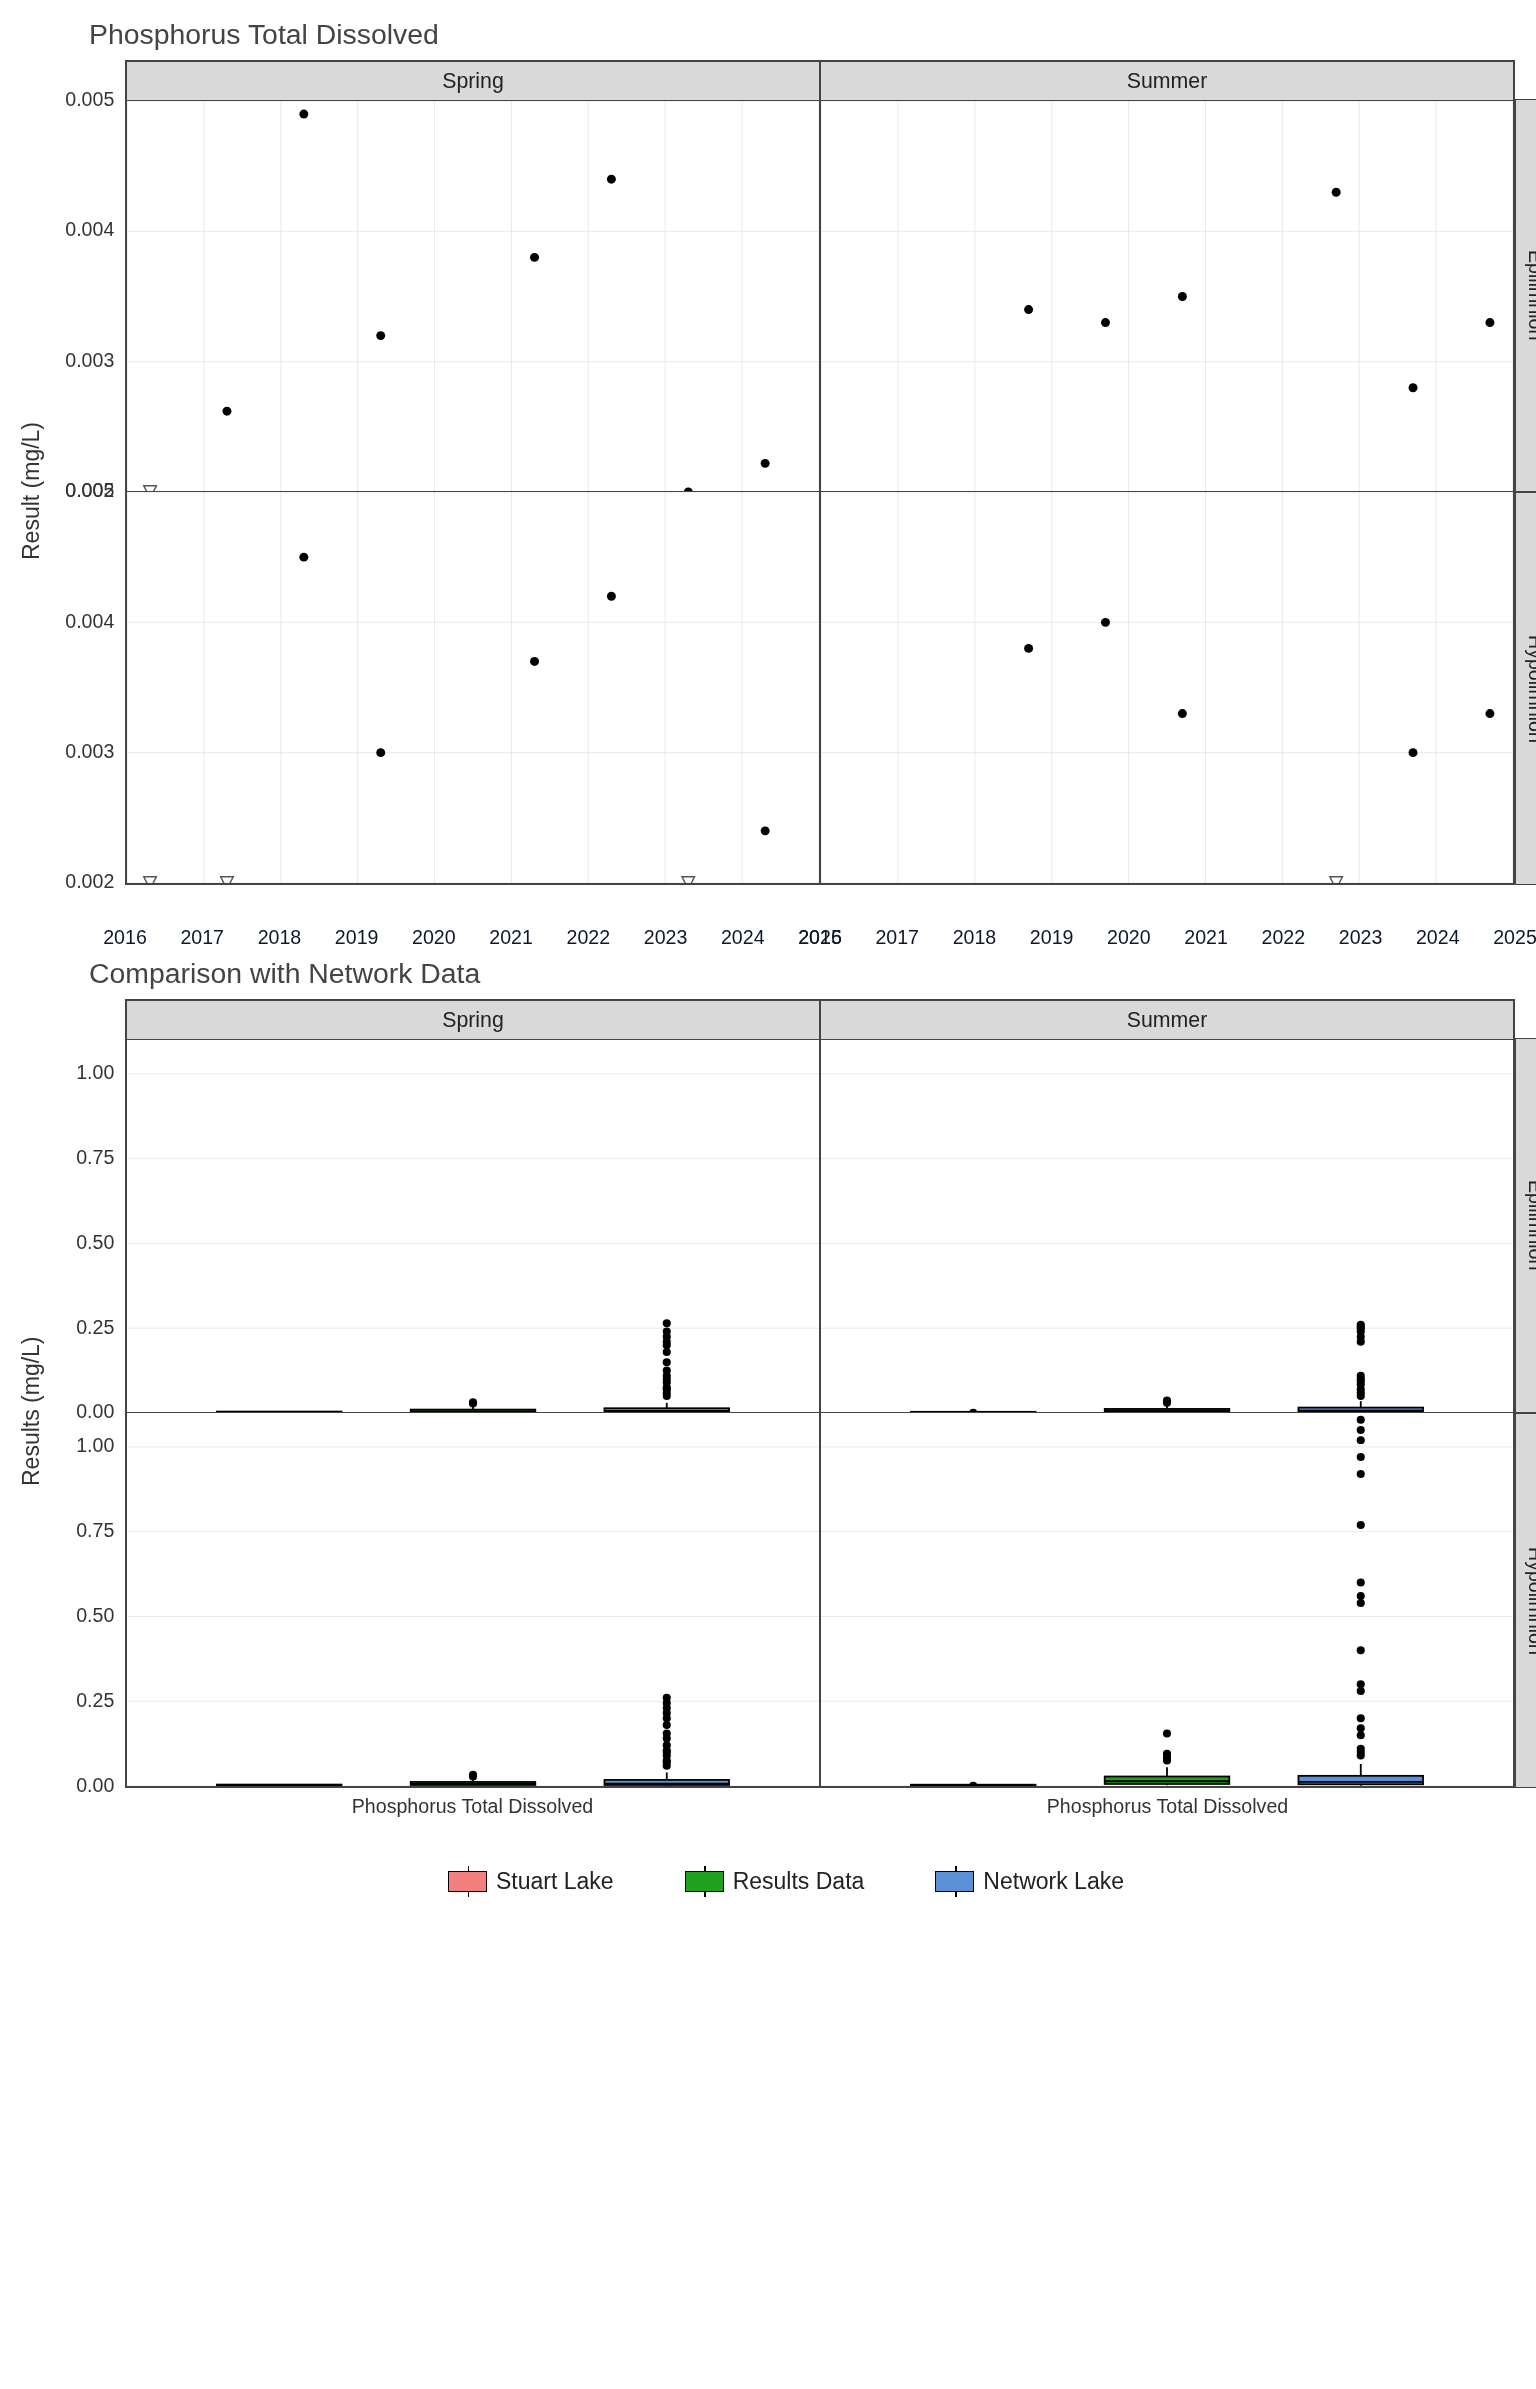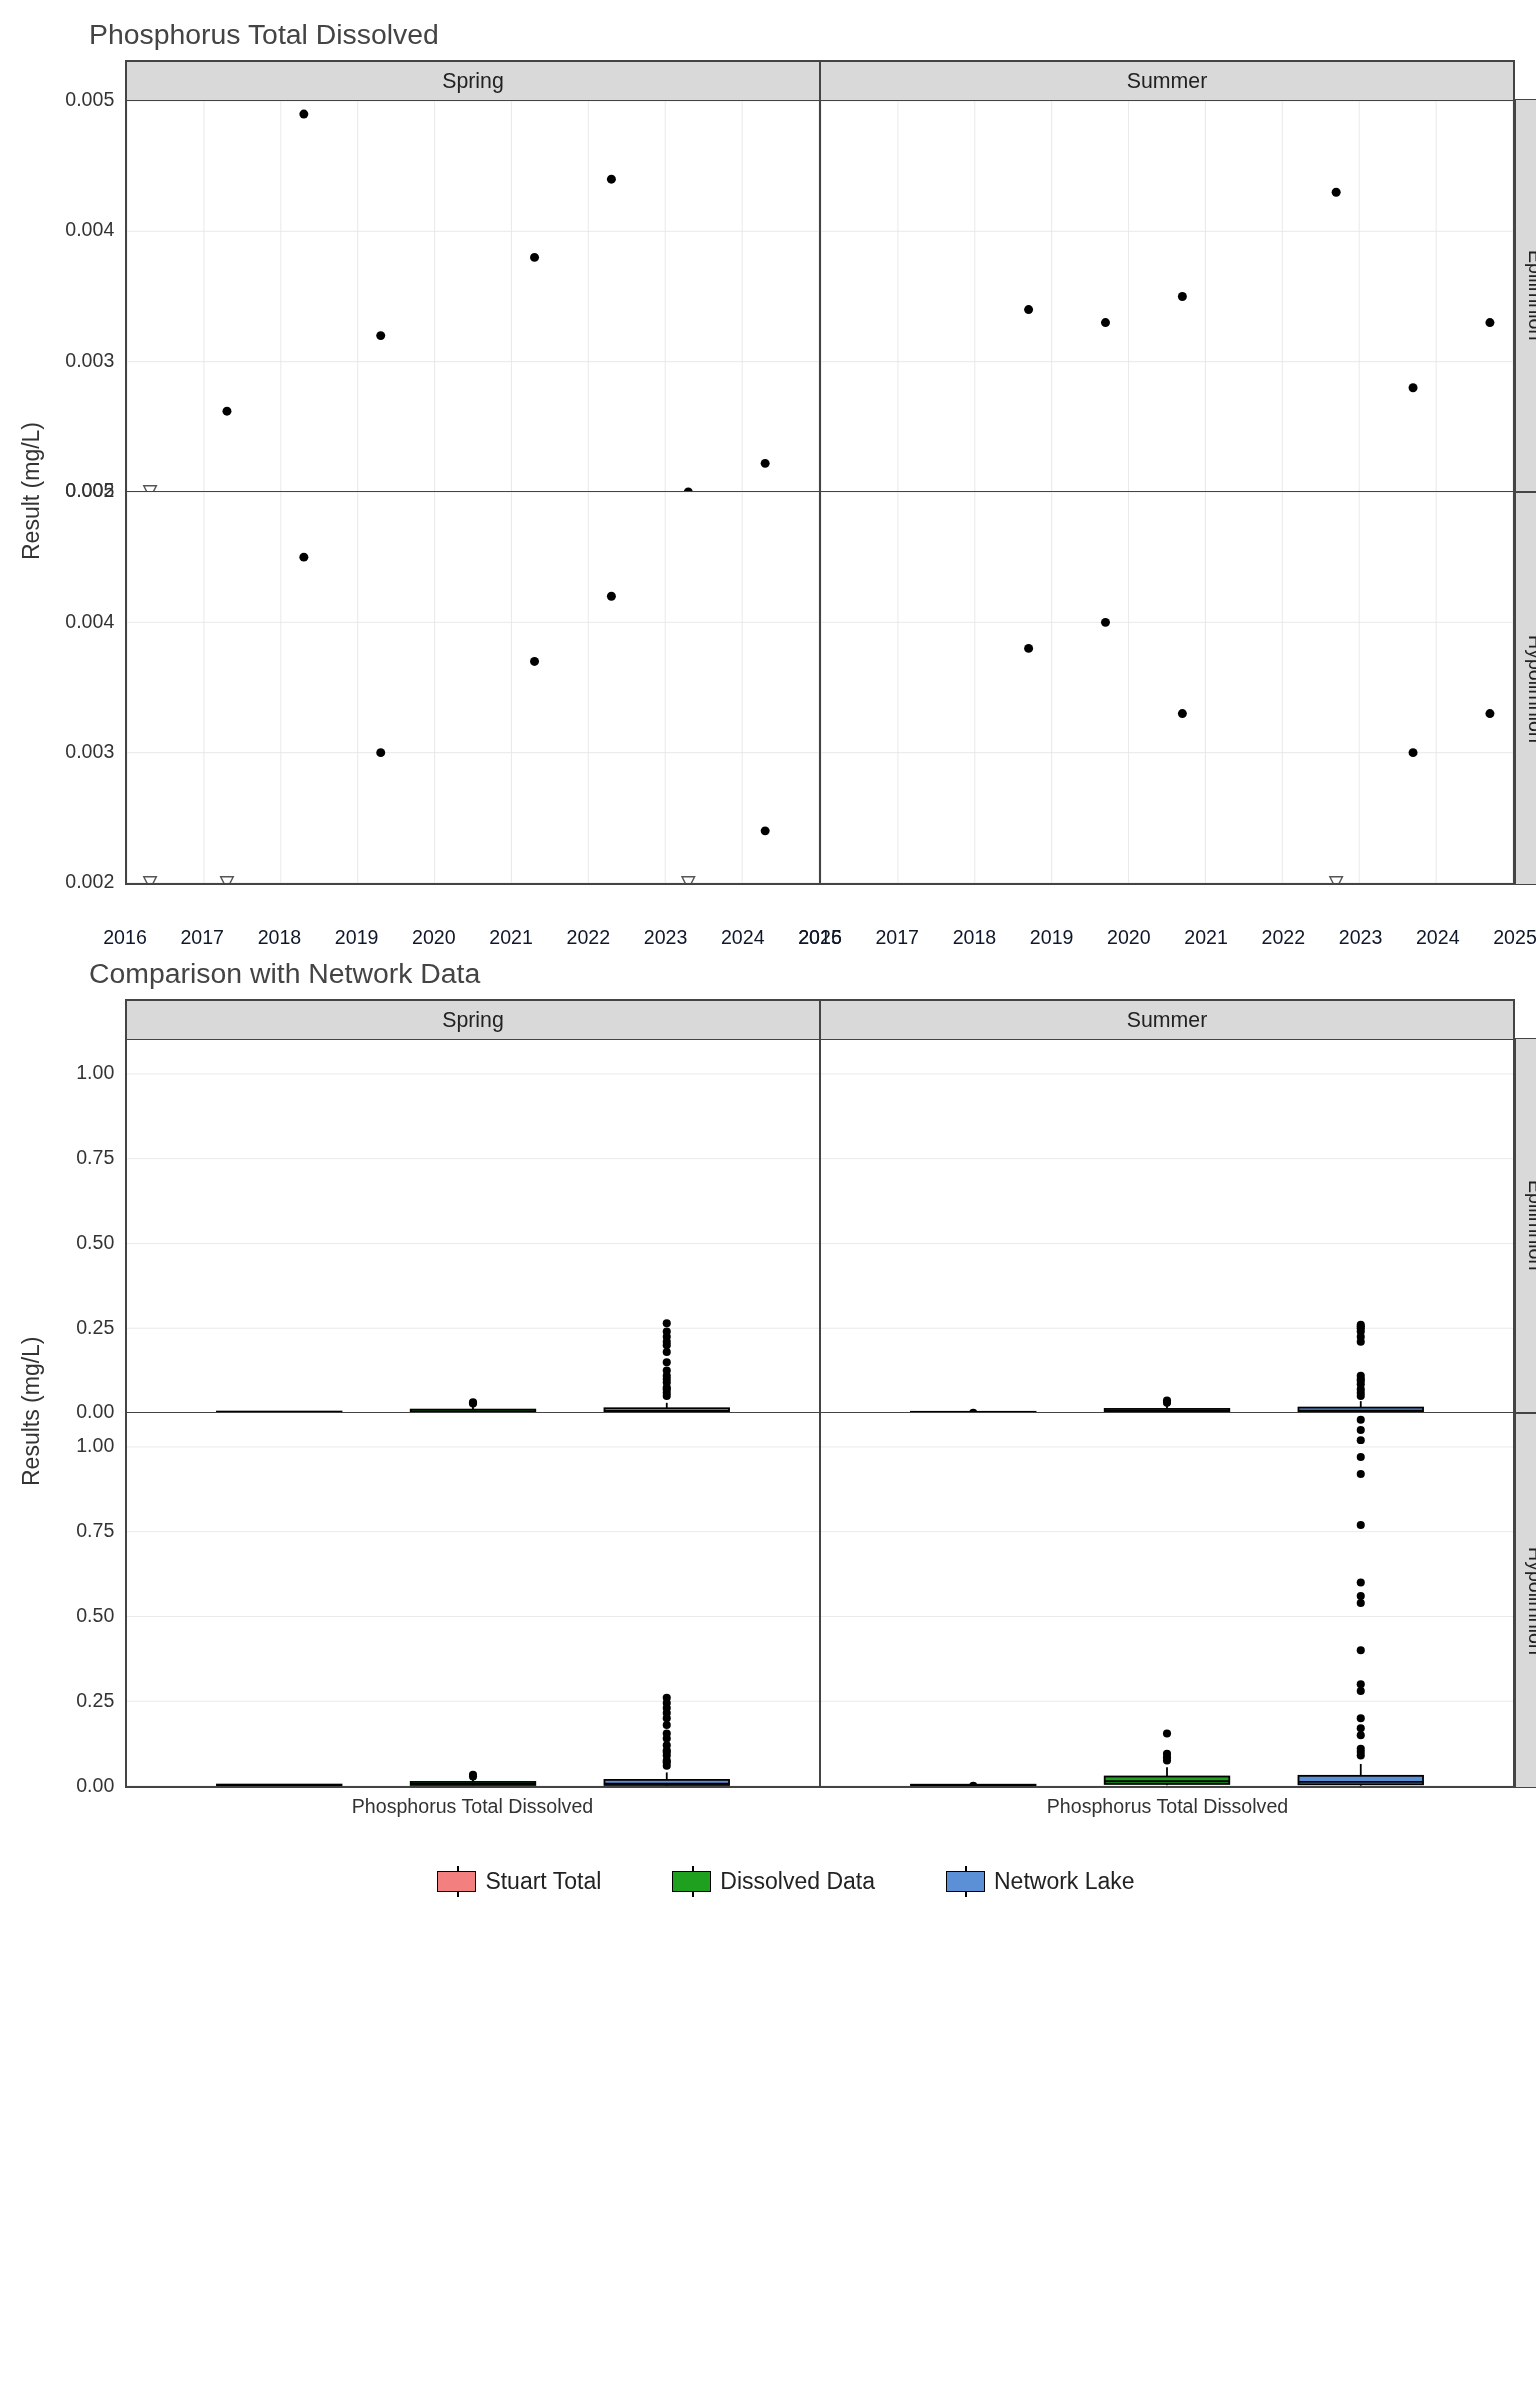--- a/index.html
+++ b/index.html
@@ -388,25 +388,25 @@
             </div>
         <div style="width:39px"></div>
       </div>
     </div>
   </div>
 </div>
 
 <div class="legend">
   <div class="leg-item">
     <span class="leg-swatch" style="background:#f47f7f"></span>
-    <span>Stuart Total</span>
+    <span>Stuart Lake</span>
   </div>
   <div class="leg-item">
     <span class="leg-swatch" style="background:#1fa01f"></span>
-    <span>Dissolved Data</span>
+    <span>Results Data</span>
   </div>
   <div class="leg-item">
     <span class="leg-swatch" style="background:#5b8fd6"></span>
     <span>Network Lake</span>
   </div>
 </div>
 
 </div>
 
 

